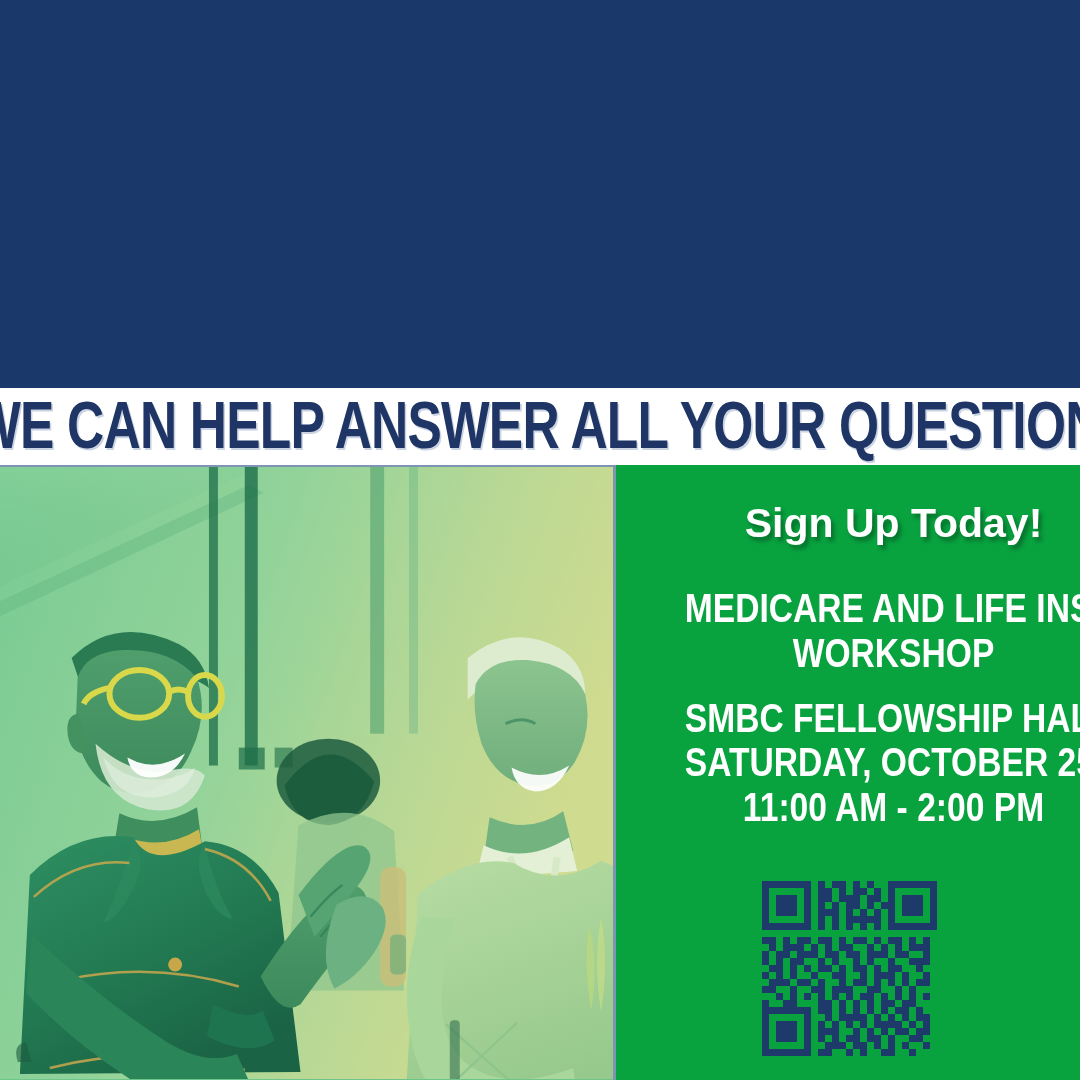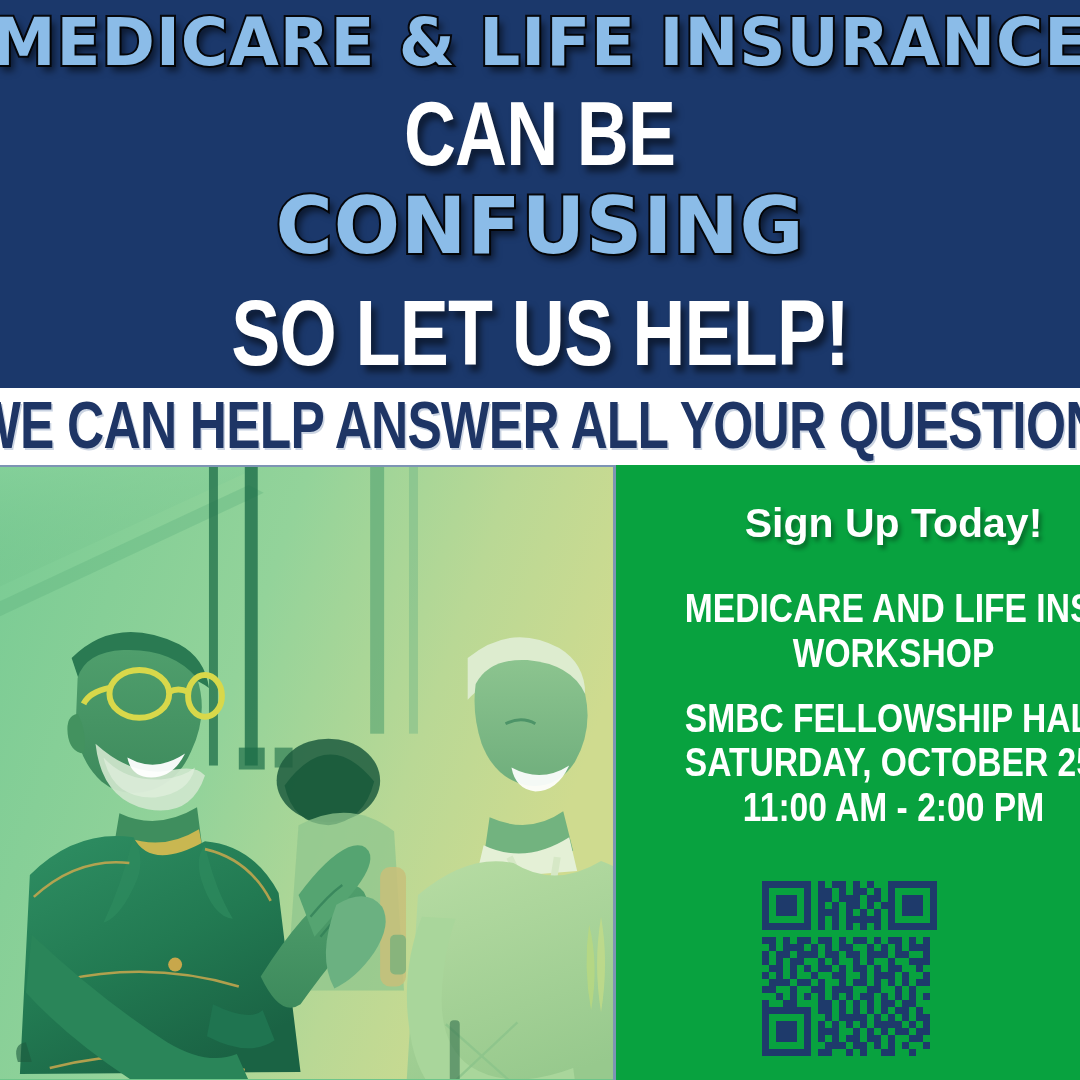--- a/index.html
+++ b/index.html
@@ -175,28 +175,20 @@
     width: 175px;
     height: 175px;
   }
   .qr-wrap svg { display: block; width: 175px; height: 175px; }
 </style>
 </head>
 <body>
 
 <div id="flyer">
 
-  <div class="header">
-    <div class="header-inner">
-      <div class="hl-wide line-medicare">MEDICARE &amp; LIFE INSURANCE</div>
-      <div class="hl-cond line-canbe">CAN BE</div>
-      <div class="hl-wide line-confusing">CONFUSING</div>
-      <div class="hl-cond line-help">SO LET US HELP!</div>
-    </div>
-  </div>
 
   <div class="banner">
     <div class="banner-text">...WE CAN HELP ANSWER ALL YOUR QUESTIONS.</div>
   </div>
 
   <div class="photo">
     <svg class="photo-art" viewBox="0 0 616 615" preserveAspectRatio="xMidYMid slice">
       <defs>
         <linearGradient id="duoBg" x1="0" y1="0" x2="1" y2="0.35">
           <stop offset="0%" stop-color="#79cb94"></stop>

